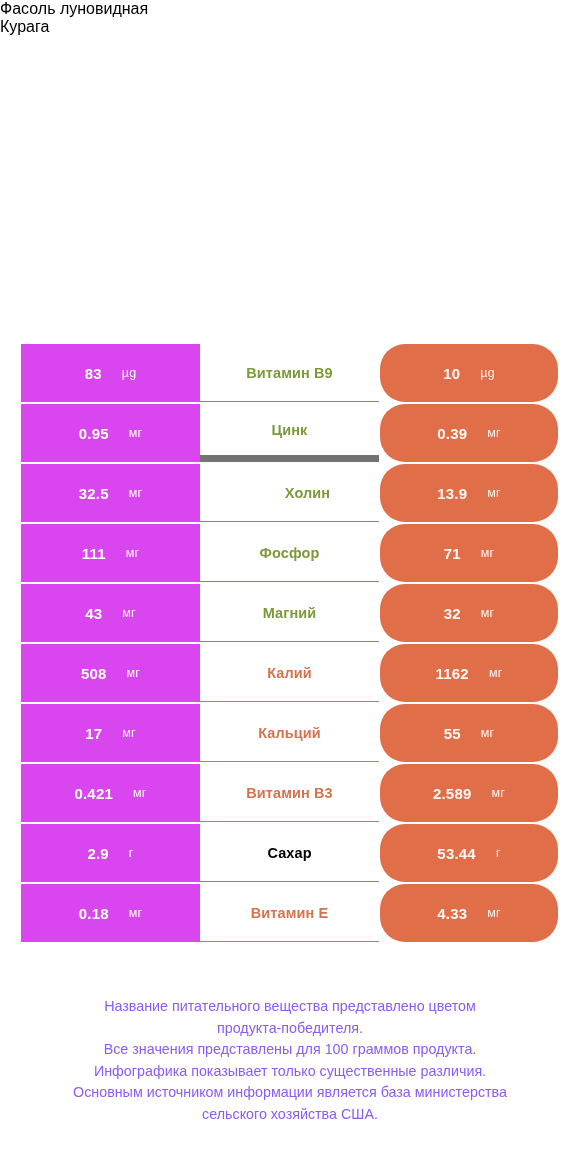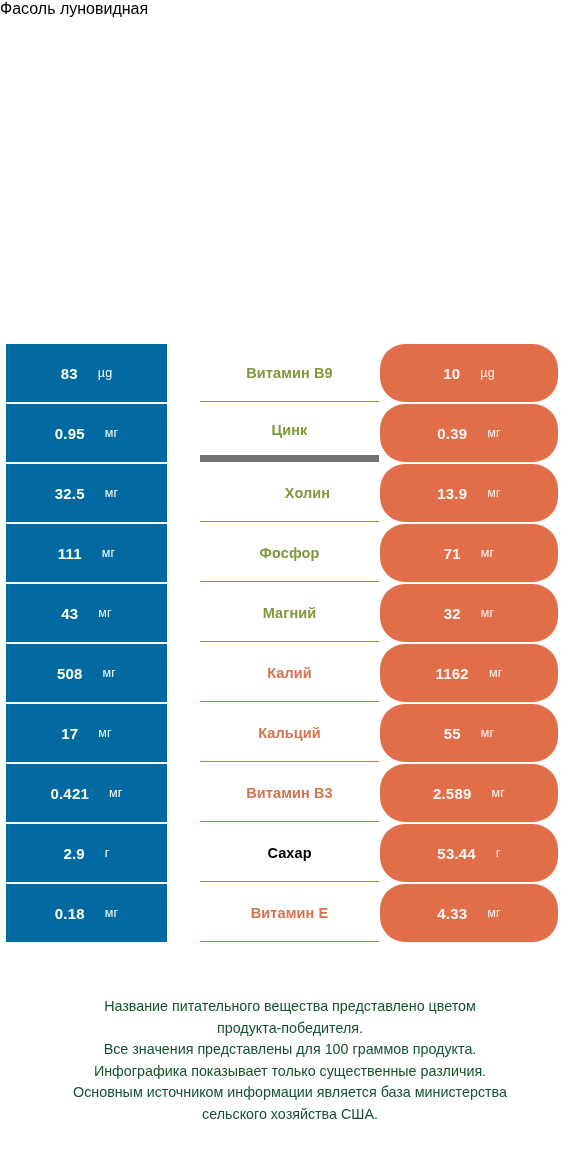--- a/index.html
+++ b/index.html
@@ -10,38 +10,41 @@
 
   
   .vsw{position:absolute;left:221px;top:172px;width:128px;height:84px;}
 
   
   .table{position:absolute;left:0;top:344px;width:580px;}
   .row{position:relative;height:58px;margin-bottom:2px;}
   .row:last-child{margin-bottom:0;}
   .cell{position:absolute;top:0;height:58px;box-sizing:border-box;
         display:flex;align-items:center;justify-content:center;white-space:nowrap;}
-  .cell.lc{left:6px;width:161px;background:#0369a1;color:#fbfff0;}
+  .cell.lc{left:21px;width:179px;background:#d946ef;color:#fbfff0;}
   .cell.rc{left:380px;width:178px;background:#e06e49;color:#fff7f2;border-radius:25px;}
   .cell.mc{left:200px;width:179px;background:#fff;}
   .num{font-weight:700;font-size:15px;letter-spacing:0.2px;}
   .unit{font-weight:400;font-size:12.5px;margin-left:20px;letter-spacing:0.2px;}
   .nutr{font-weight:700;font-size:14.5px;letter-spacing:0.1px;}
 
   
   .note{position:absolute;left:0;top:996px;width:580px;text-align:center;
-        font-size:14.3px;line-height:21.5px;color:#14532d;}
+        font-size:14.3px;line-height:21.5px;color:#8b5cf6;}
 </style>
 </head>
 <body>
 
 <div class="page">
 
   <div class="titlebox left">
     <div class="title">Фасоль луновидная</div>
+  </div>
+  <div class="titlebox right">
+    <div class="title">Курага</div>
   </div>
 
   <div class="hero">
     <div class="vsw"></div>
   </div>
 
   <div class="table">
       <div class="row">
         <div class="cell lc">
           <span class="num">83</span>

